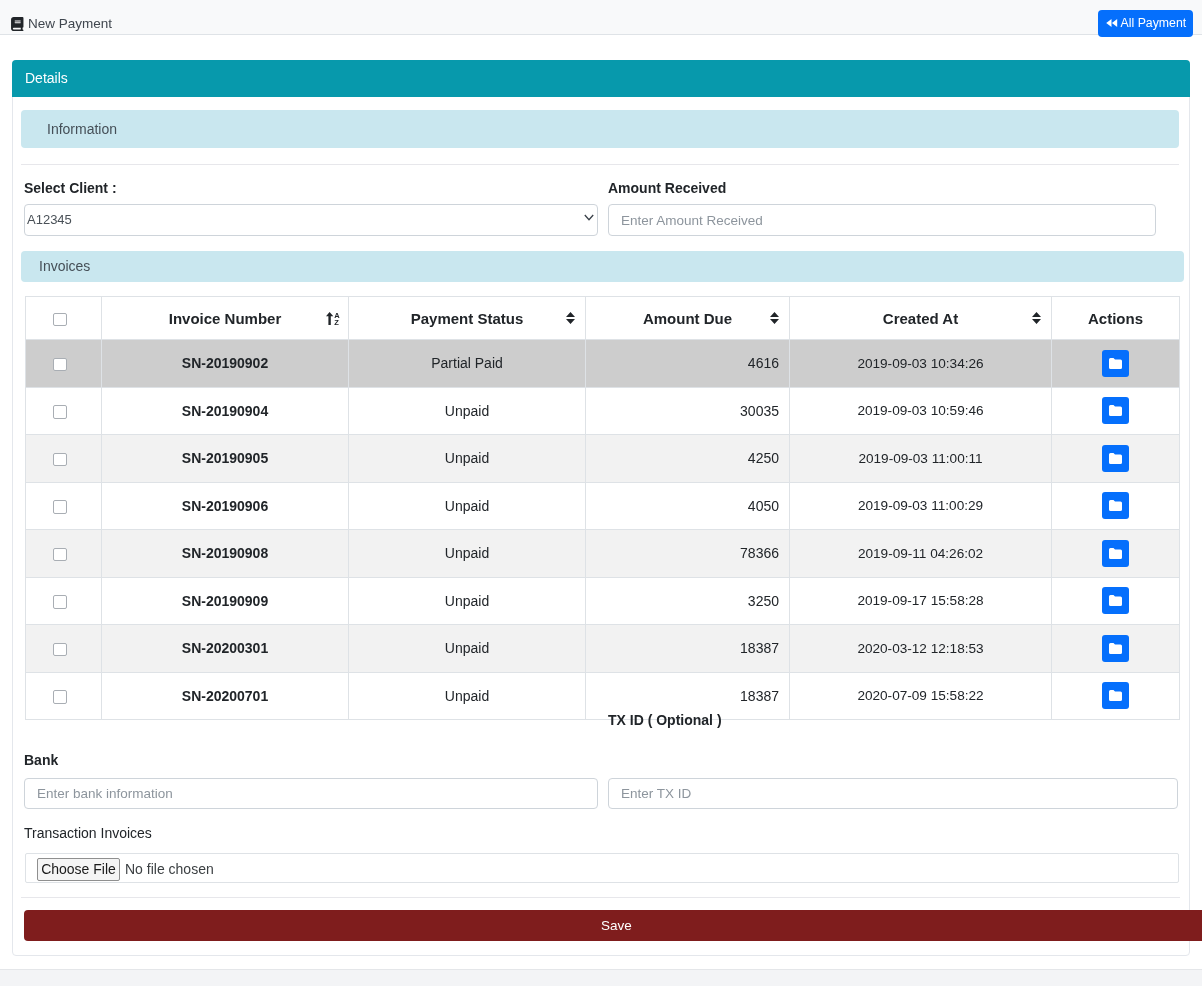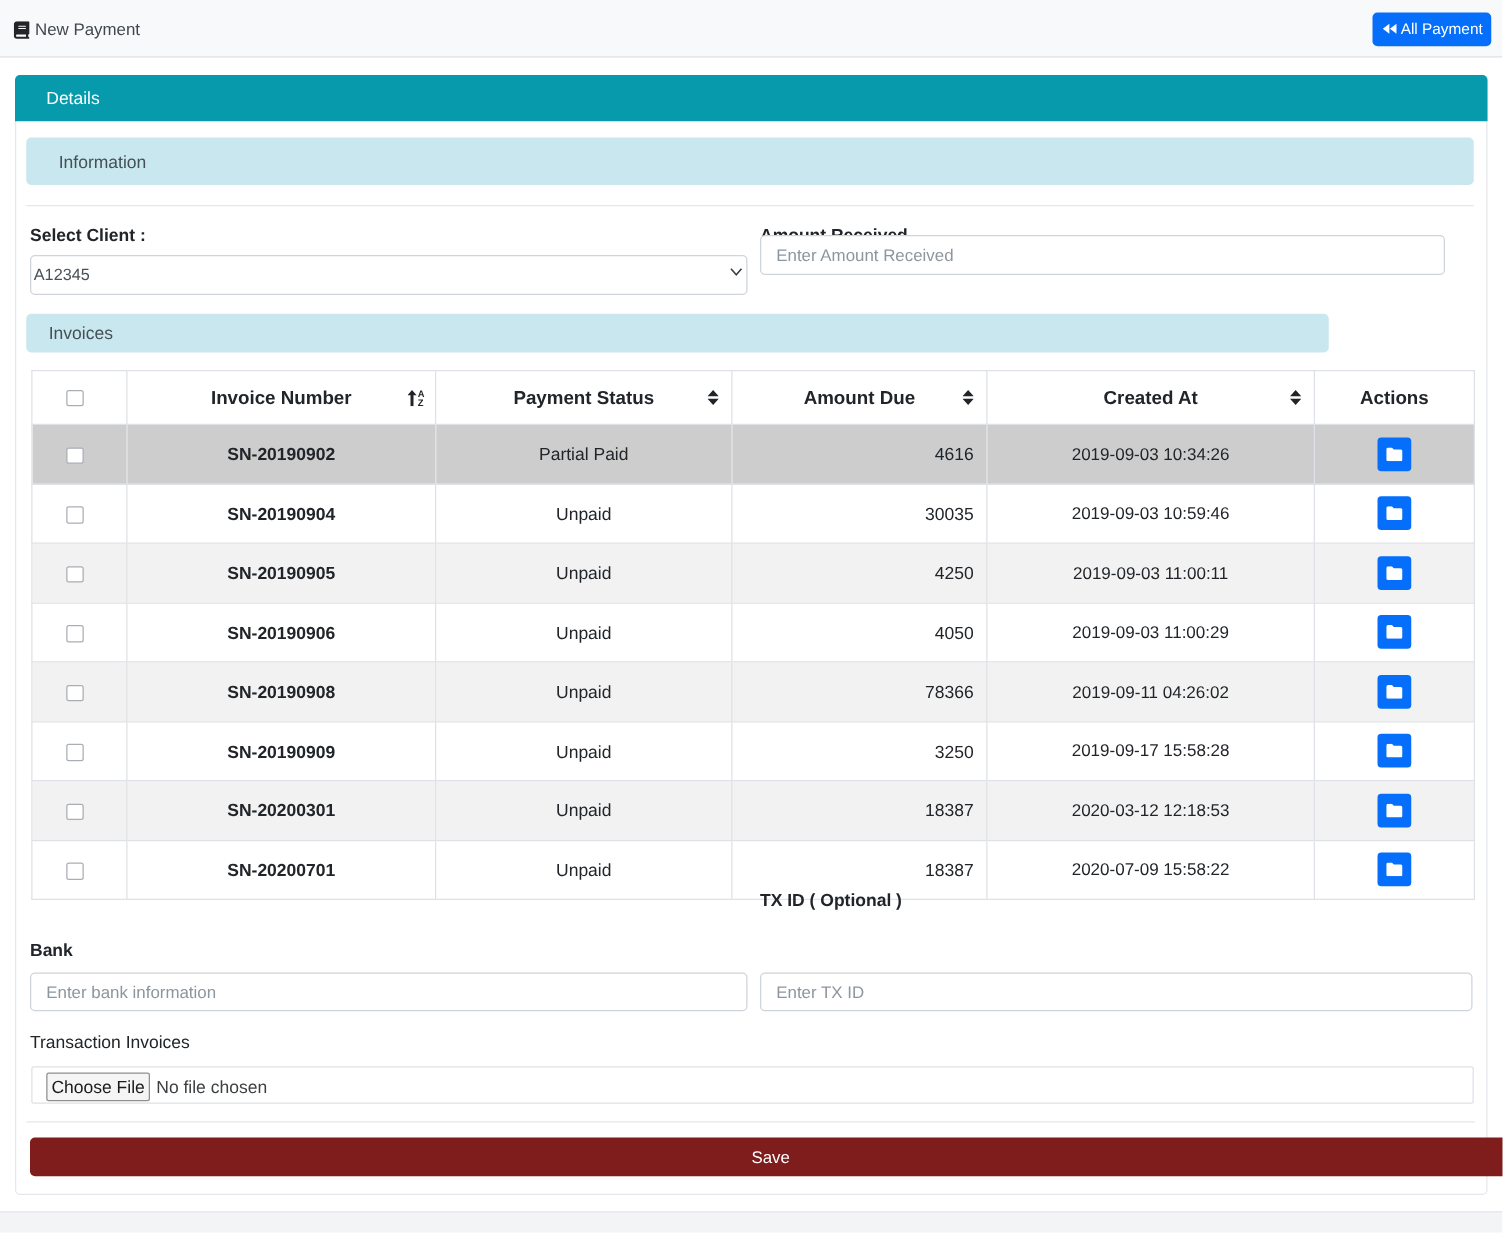--- a/index.html
+++ b/index.html
@@ -1,46 +1,46 @@
 <!DOCTYPE html>
 <html><head>
 <meta charset="utf-8">
 <style>
 * { box-sizing: border-box; margin: 0; padding: 0; }
 html,body { width:1202px; height:988px; background:#fff; font-family:"Liberation Sans", sans-serif; }
 body { position:relative; overflow:hidden; color:#212529; }
 .abs { position:absolute; }
 
 
-#topbar { left:0; top:0; width:1202px; height:46px; background:#f8f9fa; border-bottom:1px solid #dfe3e7; }
+#topbar { left:0; top:0; width:1202px; height:35px; background:#f8f9fa; border-bottom:1px solid #dfe3e7; }
 #topbar .title { position:absolute; left:28px; top:16px; font-size:13.5px; color:#40474f; }
 #btn-all { position:absolute; left:1098px; top:10px; width:95px; height:27px; background:#056ffc; border-radius:4px; color:#fff; font-size:12.3px; text-align:center; line-height:27px; }
 
 
 #card { left:12px; top:60px; width:1178px; height:896px; border:1px solid #e4e7ec; border-radius:4px; background:#fff; }
-#card-header { left:12px; top:60px; width:1178px; height:37px; background:#0799ac; border-radius:4px 4px 0 0; color:#fdfeff; font-size:14px; line-height:37px; padding-left:25px; }
+#card-header { left:12px; top:60px; width:1178px; height:37px; background:#0799ac; border-radius:4px 4px 0 0; color:#fdfeff; font-size:14px; line-height:37px; padding-left:13px; }
 
 
 .band { background:#c9e7ef; border-radius:4px; color:#454f57; font-size:14px; }
 #band-info { left:21px; top:110px; width:1158px; height:38px; line-height:38px; padding-left:26px; }
-#band-inv { left:21px; top:251px; width:1042px; height:31px; line-height:31px; padding-left:18px; }
+#band-inv { left:21px; top:251px; width:1163px; height:31px; line-height:31px; padding-left:18px; }
 
 .hr { background:#e7e7eb; height:1px; }
 #hr1 { left:21px; top:164px; width:1158px; }
 #hr2 { left:21px; top:897px; width:1159px; }
 
 label { position:absolute; font-size:14px; font-weight:bold; color:#212529; }
 .ctl { position:absolute; border:1px solid #ced4da; border-radius:4px; background:#fff; font-size:13.5px; color:#495057; font-family:"Liberation Sans", sans-serif; }
 .ctl::placeholder { color:#8d959d; }
 
 #lbl-client { left:24px; top:180px; }
 #sel-client { left:24px; top:204px; width:574px; height:32px; padding-left:2px; appearance:none; -webkit-appearance:none; }
 #sel-chev { left:584px; top:214px; }
 #lbl-amount { left:608px; top:180px; }
-#inp-amount { left:608px; top:188px; width:548px; height:32px; padding-left:12px; }
+#inp-amount { left:608px; top:204px; width:548px; height:32px; padding-left:12px; }
 
 
 #tbl { left:25px; top:296px; width:1154px; border-collapse:collapse; table-layout:fixed; }
 #tbl th, #tbl td { border:1px solid #dee2e6; font-size:14px; text-align:center; vertical-align:middle; padding:0; }
 #tbl th { height:43px; font-weight:bold; font-size:15px; }
 #tbl td { height:47.5px; }
 #tbl .amt { text-align:right; padding-right:10px; }
 #tbl .inv { font-weight:bold; }
 #tbl .dt { font-size:13.6px; }
 tr.sel td { background:#cdcdcd; }

